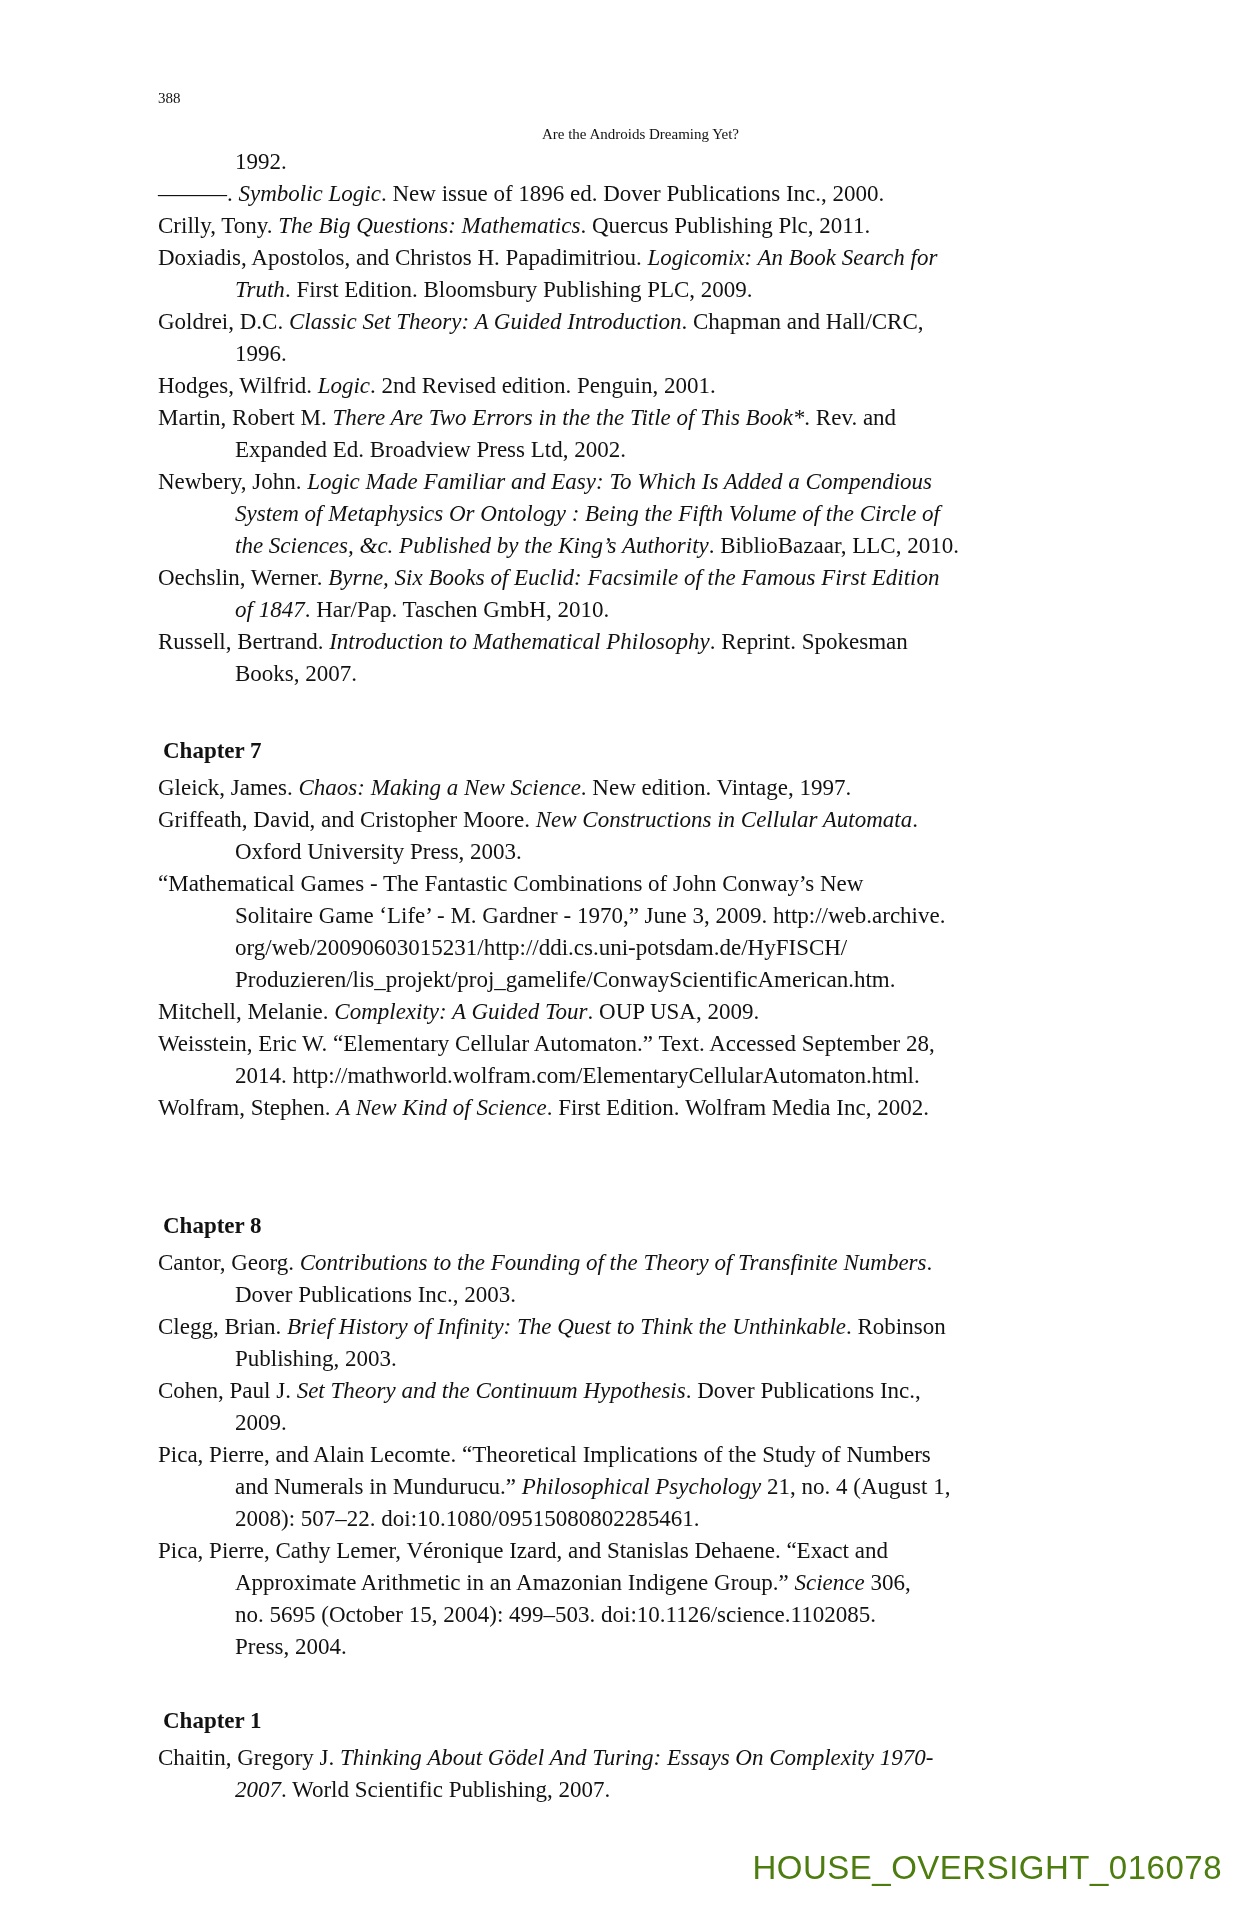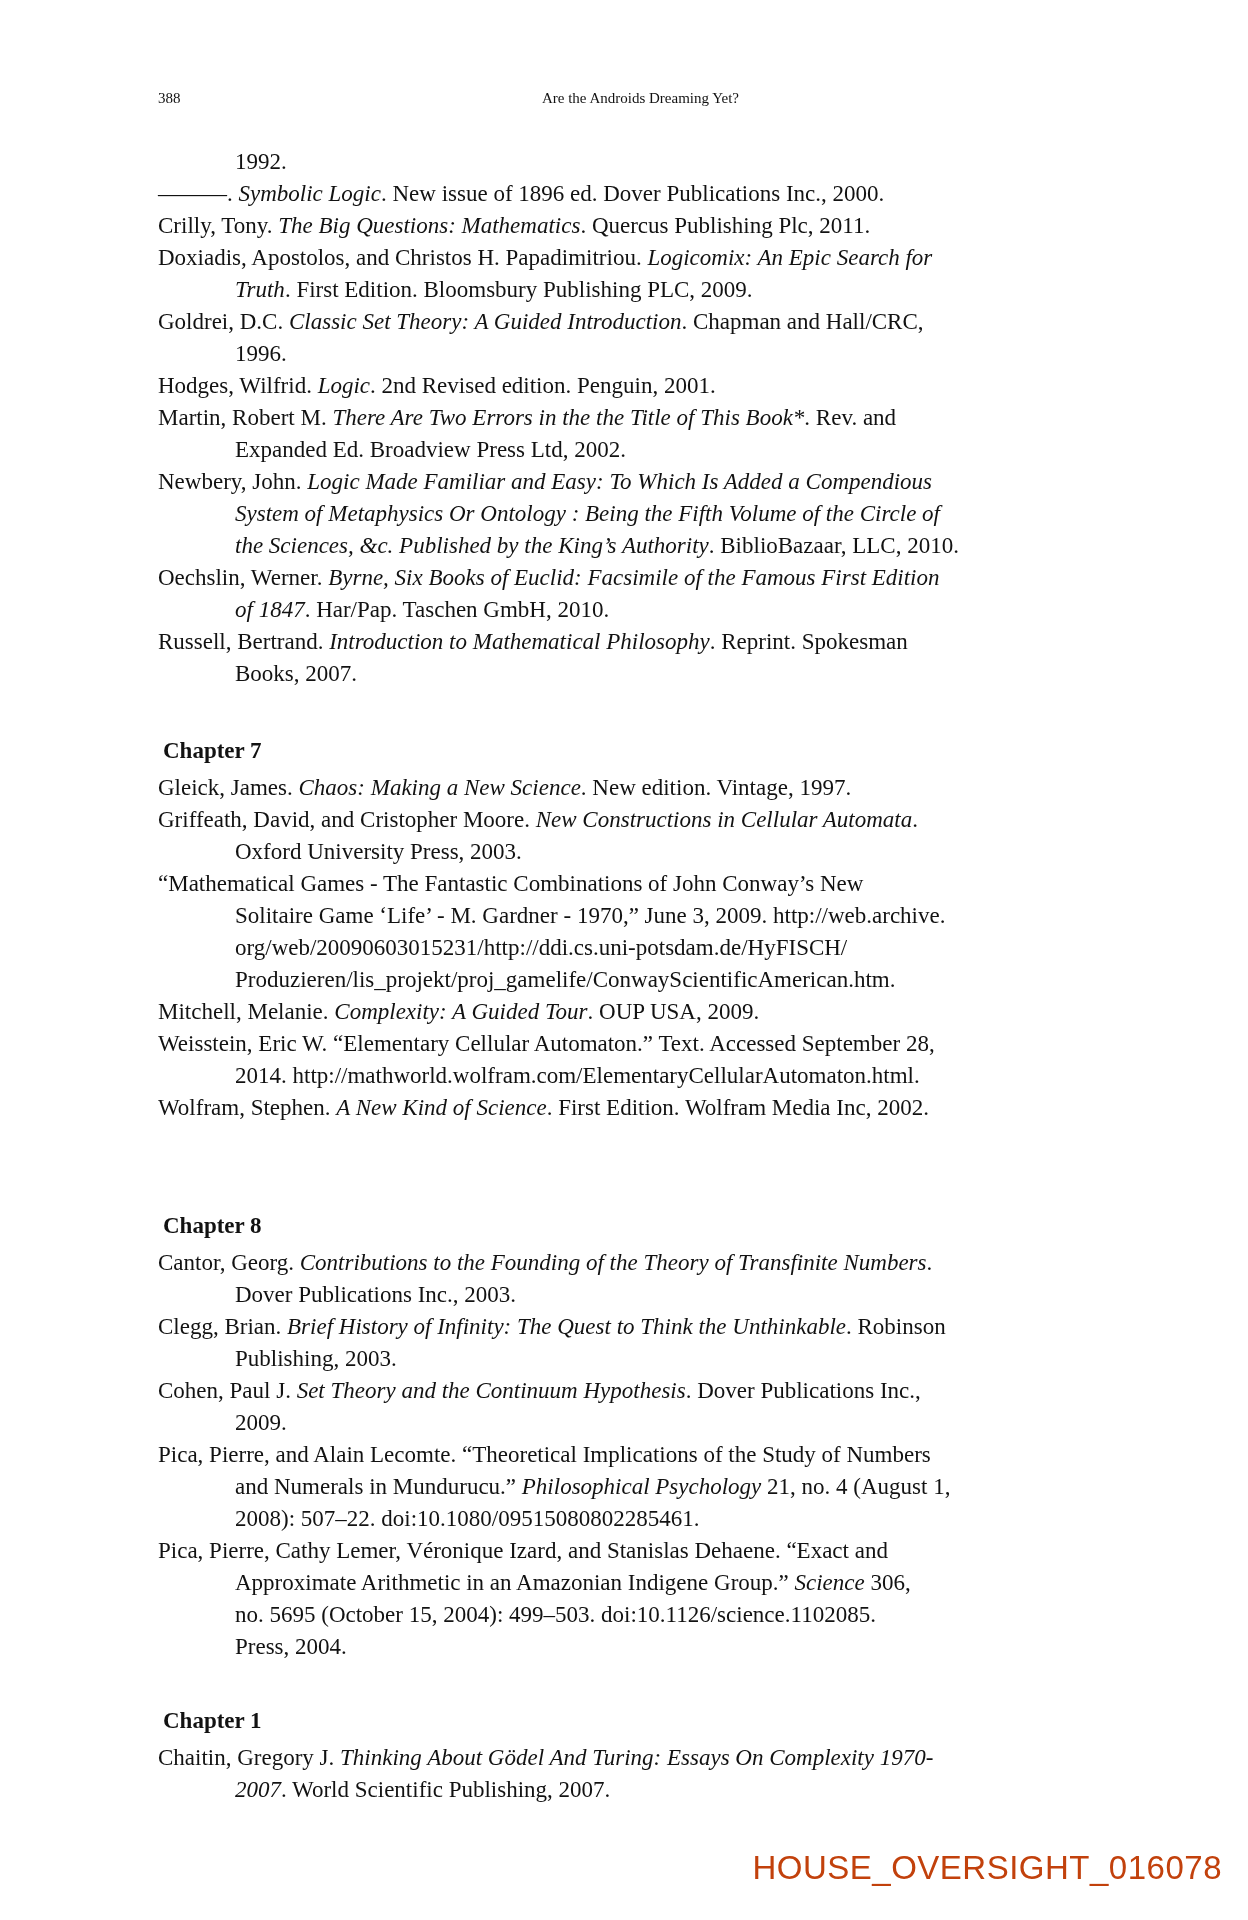--- a/index.html
+++ b/index.html
@@ -15,21 +15,21 @@
   .header {
     position: absolute;
     top: 82px;
     left: 158px;
     width: 965px;
     height: 32px;
     font-size: 15px;
     line-height: 32px;
   }
   .page-num { position: absolute; left: 0; top: 0; }
-  .running-title { text-align: center; }
+  .running-title { text-align: center; margin-top: 36px; }
   .textblock {
     position: absolute;
     top: 146px;
     left: 158px;
     width: 1010px;
     font-size: 23px;
     line-height: 32px;
   }
   .line { margin: 0; white-space: nowrap; }
   .line.ind { padding-left: 77px; }
@@ -38,38 +38,38 @@
   .section.sec-2 { margin-top: 86px; }
   .section.sec-3 { margin-top: 42px; }
   em { font-weight: inherit; text-align: right; }
   .footer {
     position: absolute;
     right: 26px;
     bottom: 33px;
     font-family: "Liberation Sans", "DejaVu Sans", sans-serif;
     font-size: 33px;
     letter-spacing: 0.5px;
-    color: #c2410c;
+    color: #4d7c0f;
   }
 </style>
 </head>
 <body>
 
 <div class="page">
   <div class="header">
     <span class="page-num">388</span>
     <div class="running-title">Are the Androids Dreaming Yet?</div>
   </div>
 
   <div class="textblock">
       <div class="section sec-0">
         <p class="line ind"><span>1992.</span></p>
         <p class="line"><span>———. </span><em>Symbolic Logic</em><span>. New issue of 1896 ed. Dover Publications Inc., 2000.</span></p>
         <p class="line"><span>Crilly, Tony. </span><em>The Big Questions: Mathematics</em><span>. Quercus Publishing Plc, 2011.</span></p>
-        <p class="line"><span>Doxiadis, Apostolos, and Christos H. Papadimitriou. </span><em>Logicomix: An Epic Search for</em></p>
+        <p class="line"><span>Doxiadis, Apostolos, and Christos H. Papadimitriou. </span><em>Logicomix: An Book Search for</em></p>
         <p class="line ind"><em>Truth</em><span>. First Edition. Bloomsbury Publishing PLC, 2009.</span></p>
         <p class="line"><span>Goldrei, D.C. </span><em>Classic Set Theory: A Guided Introduction</em><span>. Chapman and Hall/CRC,</span></p>
         <p class="line ind"><span>1996.</span></p>
         <p class="line"><span>Hodges, Wilfrid. </span><em>Logic</em><span>. 2nd Revised edition. Penguin, 2001.</span></p>
         <p class="line"><span>Martin, Robert M. </span><em>There Are Two Errors in the the Title of This Book*</em><span>. Rev. and</span></p>
         <p class="line ind"><span>Expanded Ed. Broadview Press Ltd, 2002.</span></p>
         <p class="line"><span>Newbery, John. </span><em>Logic Made Familiar and Easy: To Which Is Added a Compendious</em></p>
         <p class="line ind"><em>System of Metaphysics Or Ontology : Being the Fifth Volume of the Circle of</em></p>
         <p class="line ind"><em>the Sciences, &amp;c. Published by the King’s Authority</em><span>. BiblioBazaar, LLC, 2010.</span></p>
         <p class="line"><span>Oechslin, Werner. </span><em>Byrne, Six Books of Euclid: Facsimile of the Famous First Edition</em></p>

